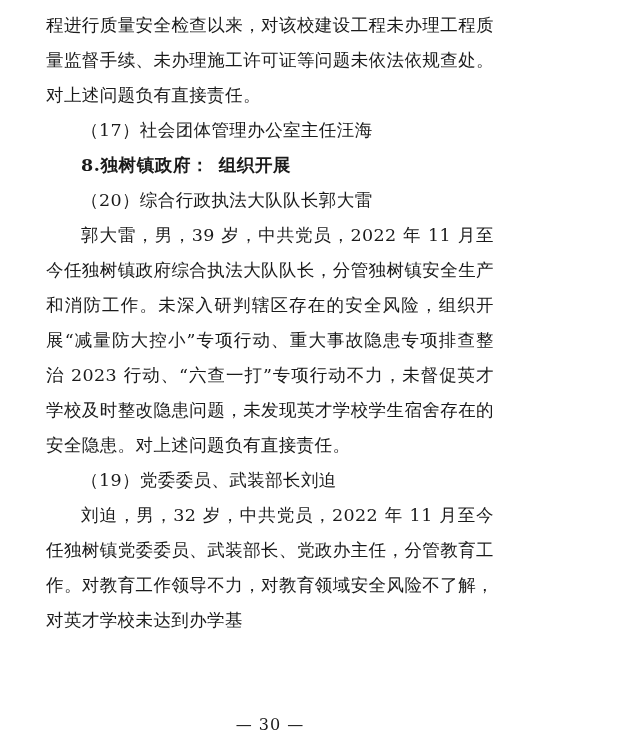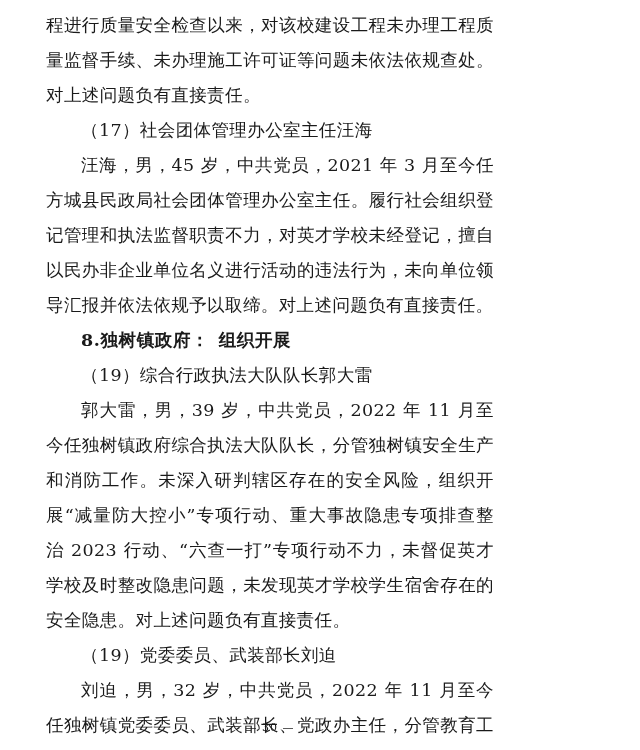--- a/index.html
+++ b/index.html
@@ -49,43 +49,42 @@
   }
   .sub {
     text-indent: 2em;
   }
   .footer {
     position: absolute;
     left: 0;
     right: 0;
     bottom: 16px;
     text-align: center;
-    font-size: 11px;
+    font-size: 16px;
     color: #1a1a1a;
     letter-spacing: 1px;
   }
 </style>
 </head>
 <body>
 
 <div class="page">
   <div class="doc-body">
 
     <p class="para para-cont">程进行质量安全检查以来，对该校建设工程未办理工程质量监督手续、未办理施工许可证等问题未依法依规查处。对上述问题负有直接责任。</p>
 
 
     <p class="sub">（17）社会团体管理办公室主任汪海</p>
 
-    <p class="para">汪海，男，45 岁，中共党员，2021 年 3 月至今任方城县民政局社会团体管理办公室主任。履行社会组织登记管理和执法监督职责不力，对英才学校未经登记，擅自以民办非企业单位名义进行活动的违法行为，未向单位领导汇报并依法依规予以取缔。对上述问题负有直接责任。</p>
 
     <p class="heading">
       <span>8.</span><span>独树镇政府：</span><span class="gap"></span><span>组织开展</span>
     </p>
 
-    <p class="sub">（19）综合行政执法大队队长郭大雷</p>
+    <p class="sub">（20）综合行政执法大队队长郭大雷</p>
 
     <p class="para">郭大雷，男，39 岁，中共党员，2022 年 11 月至今任独树镇政府综合执法大队队长，分管独树镇安全生产和消防工作。未深入研判辖区存在的安全风险，组织开展“减量防大控小”专项行动、重大事故隐患专项排查整治 2023 行动、“六查一打”专项行动不力，未督促英才学校及时整改隐患问题，未发现英才学校学生宿舍存在的安全隐患。对上述问题负有直接责任。</p>
 
     <p class="sub">（19）党委委员、武装部长刘迫</p>
 
     <p class="para">刘迫，男，32 岁，中共党员，2022 年 11 月至今任独树镇党委委员、武装部长、党政办主任，分管教育工作。对教育工作领导不力，对教育领域安全风险不了解，对英才学校未达到办学基</p>
 
   </div>
 
   <div class="footer">— 30 —</div>

